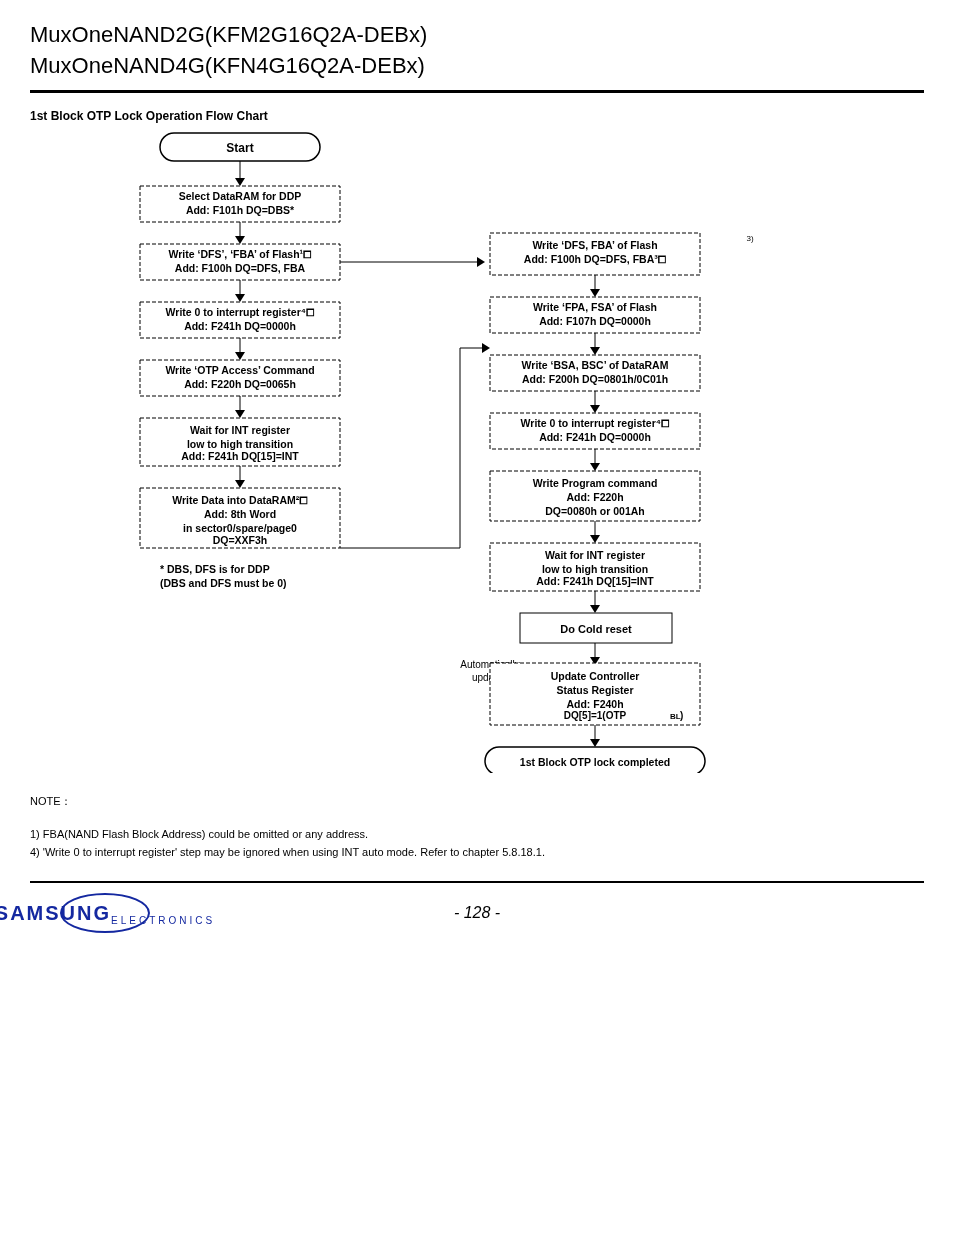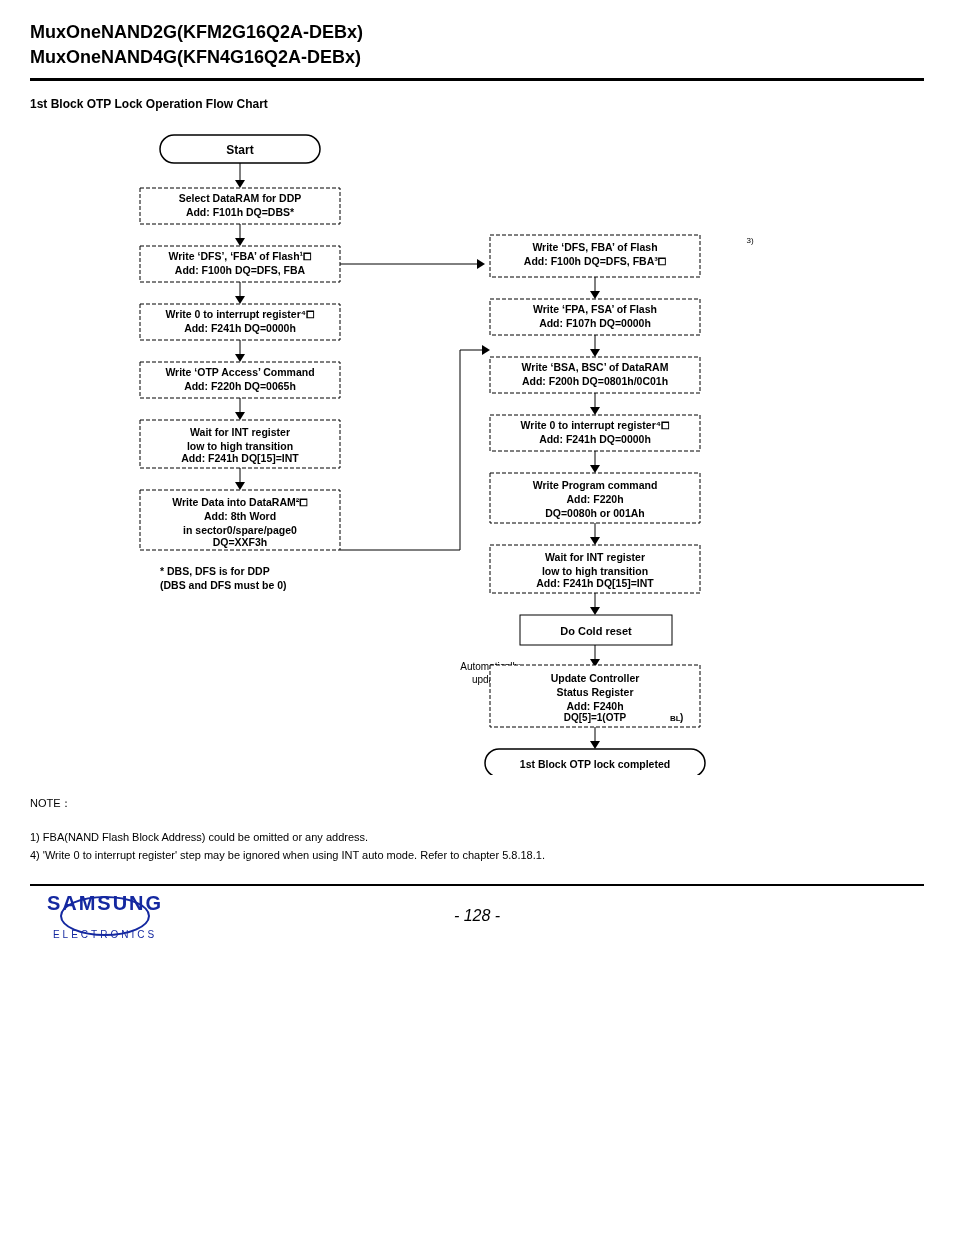--- a/index.html
+++ b/index.html
@@ -23,38 +23,37 @@
     
     .header {
       display: flex;
       justify-content: space-between;
       align-items: flex-start;
       border-bottom: 3px solid #000;
       padding-bottom: 8px;
       margin-bottom: 16px;
     }
     .header-left {
-      font-size: 18px;
-      font-weight: bold;
+      font-size: 22px;
+      font-weight: normal;
       line-height: 1.4;
     }
     .header-right {
       font-size: 22px;
       font-weight: bold;
       border-left: 3px solid #000;
       padding-left: 16px;
       margin-left: 20px;
       align-self: center;
     }
 
     
     .section-title {
       font-size: 12px;
       font-weight: bold;
-      margin-bottom: 14px;
     }
 
     
     .flowchart-area {
       display: flex;
       gap: 0;
       margin-bottom: 20px;
       position: relative;
     }
 
@@ -100,21 +99,20 @@
       gap: 8px;
     }
     .samsung-oval {
       width: 90px;
       height: 40px;
       border: 2px solid #1428A0;
       border-radius: 50%;
       display: flex;
       align-items: center;
       justify-content: center;
-      flex-direction: column;
     }
   </style>
 </head>
 <body>
 
 <div class="page-container">
 
   <div class="header">
     <div class="header-left">
       <div>MuxOneNAND2G(KFM2G16Q2A-DEBx)</div>

